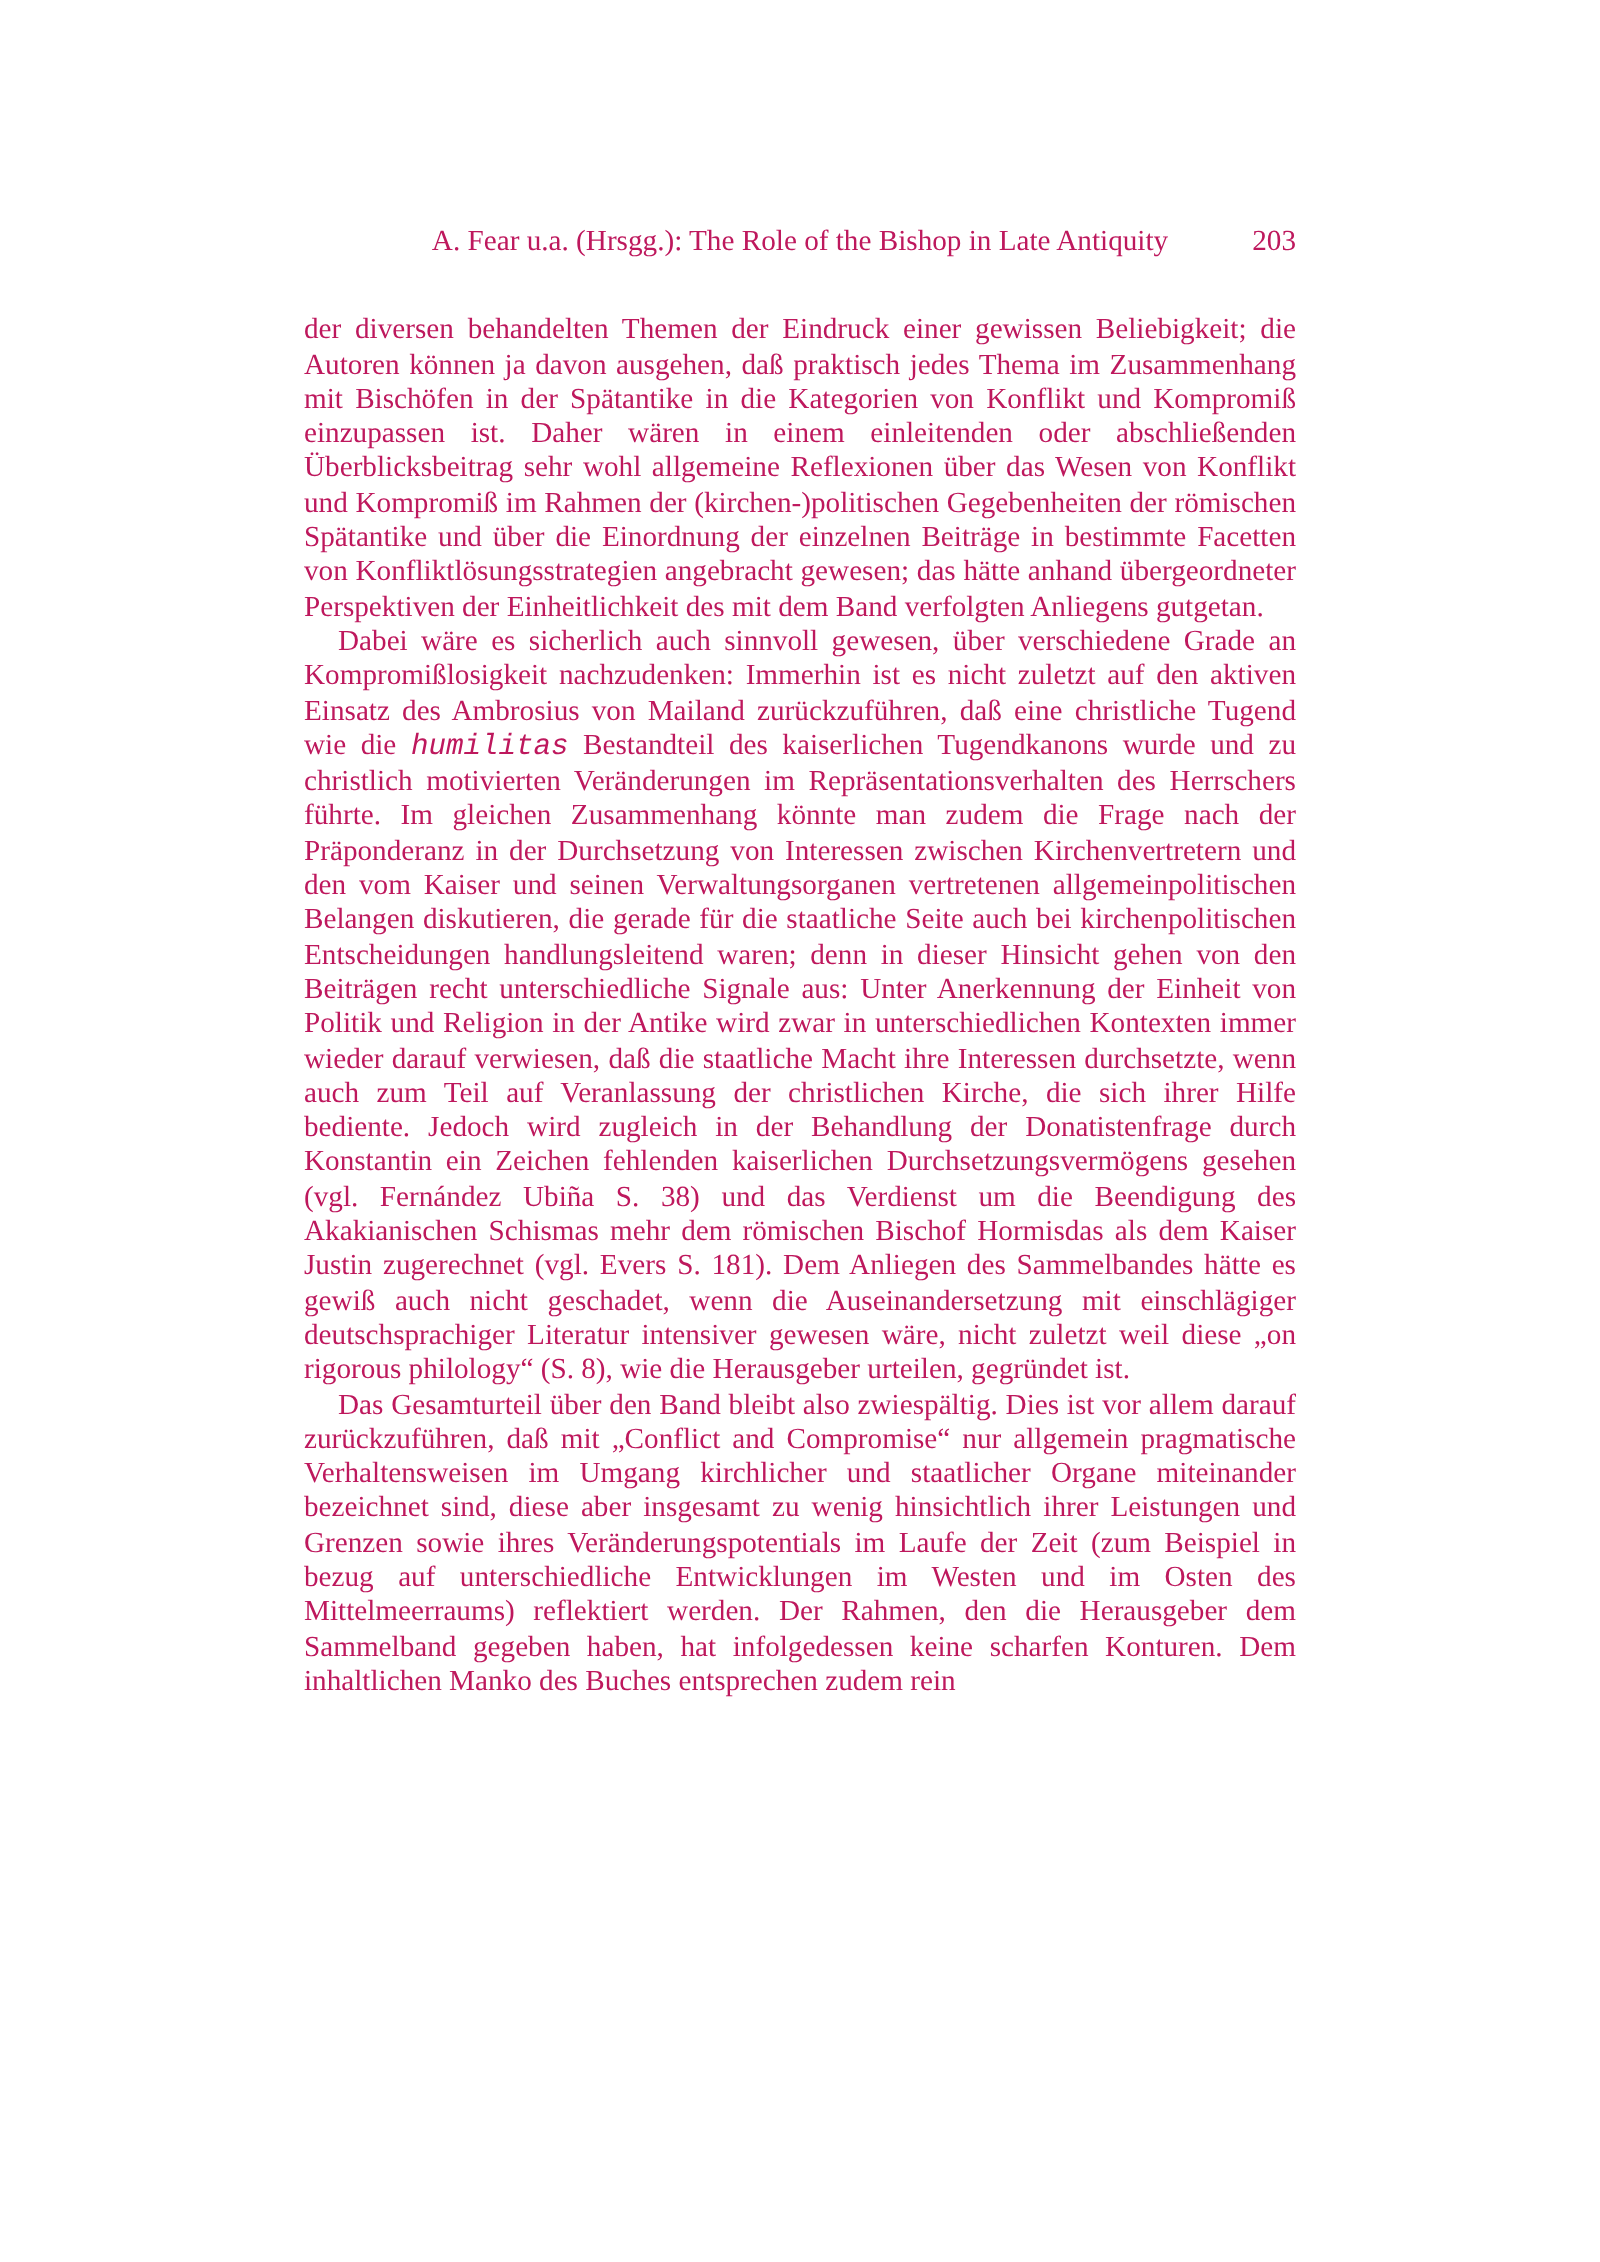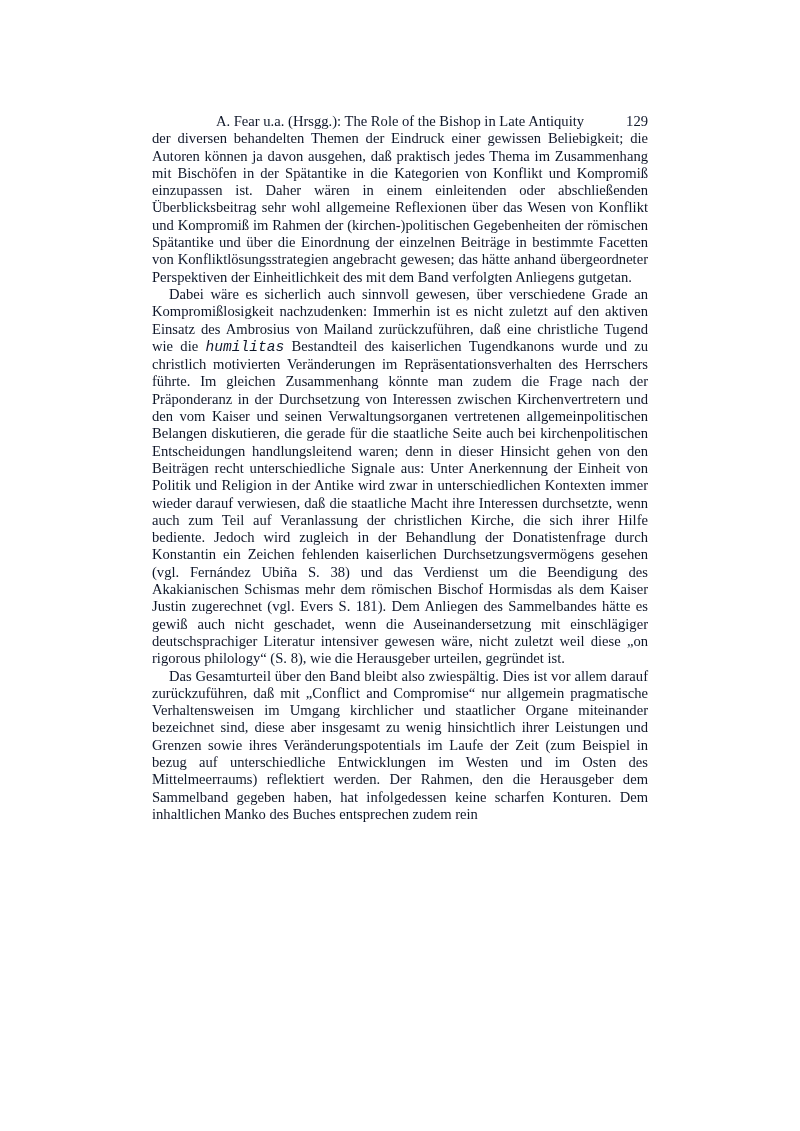--- a/index.html
+++ b/index.html
@@ -5,21 +5,21 @@
   html, body {
     margin: 0;
     padding: 0;
     background: #ffffff;
   }
   .page {
     position: relative;
     width: 800px;
     height: 1131px;
     background: #ffffff;
-    color: #0f172a;
+    color: #be185d;
     font-family: "Liberation Serif", "DejaVu Serif", serif;
     font-size: 14.6px;
     line-height: 17.3px;
     overflow: hidden;
   }
   .content {
     position: absolute;
     left: 152px;
     top: 113px;
     width: 496px;
@@ -28,20 +28,21 @@
     position: relative;
     text-align: center;
     white-space: nowrap;
   }
   .running-head .page-number {
     position: absolute;
     right: 0;
     top: 0;
   }
   .body-text {
+    margin-top: 27px;
     text-align: justify;
     hyphens: auto;
     -webkit-hyphens: auto;
   }
   .body-text p {
     margin: 0;
     padding: 0;
     text-indent: 17px;
   }
   .body-text p.no-indent {
@@ -53,21 +54,21 @@
   }
 </style>
 </head>
 <body>
 
 <div class="page">
   <div class="content">
 
     <div class="running-head">
       <span class="head-title">A. Fear u.a. (Hrsgg.): The Role of the Bishop in Late Antiquity</span>
-      <span class="page-number">129</span>
+      <span class="page-number">203</span>
     </div>
 
     <div class="body-text">
       <p class="no-indent">der diversen behandelten Themen der Eindruck einer gewissen Beliebigkeit; die Autoren können ja davon ausgehen, daß praktisch jedes Thema im Zusammenhang mit Bischöfen in der Spätantike in die Kategorien von Konflikt und Kompromiß einzupassen ist. Daher wären in einem einleitenden oder abschließenden Überblicksbeitrag sehr wohl allgemeine Reflexionen über das Wesen von Konflikt und Kompromiß im Rahmen der (kirchen-)politischen Gegebenheiten der römischen Spätantike und über die Einordnung der einzelnen Beiträge in bestimmte Facetten von Konfliktlösungsstrategien angebracht gewesen; das hätte anhand übergeordneter Perspektiven der Einheitlichkeit des mit dem Band verfolgten Anliegens gutgetan.</p>
       <p><span>Dabei wäre es sicherlich auch sinnvoll gewesen, über verschiedene Grade an Kompromißlosigkeit nachzudenken: Immerhin ist es nicht zuletzt auf den aktiven Einsatz des Ambrosius von Mailand zurückzuführen, daß eine christliche Tugend wie die </span><em>humilitas</em><span> Bestandteil des kaiserlichen Tugendkanons wurde und zu christlich motivierten Veränderungen im Repräsentationsverhalten des Herrschers führte. Im gleichen Zusammenhang könnte man zudem die Frage nach der Präponderanz in der Durchsetzung von Interessen zwischen Kirchenvertretern und den vom Kaiser und seinen Verwaltungsorganen vertretenen allgemeinpolitischen Belangen diskutieren, die gerade für die staatliche Seite auch bei kirchenpolitischen Entscheidungen handlungsleitend waren; denn in dieser Hinsicht gehen von den Beiträgen recht unterschiedliche Signale aus: Unter Anerkennung der Einheit von Politik und Religion in der Antike wird zwar in unterschiedlichen Kontexten immer wieder darauf verwiesen, daß die staatliche Macht ihre Interessen durchsetzte, wenn auch zum Teil auf Veranlassung der christlichen Kirche, die sich ihrer Hilfe bediente. Jedoch wird zugleich in der Behandlung der Donatistenfrage durch Konstantin ein Zeichen fehlenden kaiserlichen Durchsetzungsvermögens gesehen (vgl. Fernández Ubiña S. 38) und das Verdienst um die Beendigung des Akakianischen Schismas mehr dem römischen Bischof Hormisdas als dem Kaiser Justin zugerechnet (vgl. Evers S. 181). Dem Anliegen des Sammelbandes hätte es gewiß auch nicht geschadet, wenn die Auseinandersetzung mit einschlägiger deutschsprachiger Literatur intensiver gewesen wäre, nicht zuletzt weil diese „on rigorous philology“ (S. 8), wie die Herausgeber urteilen, gegründet ist.</span></p>
       <p>Das Gesamturteil über den Band bleibt also zwiespältig. Dies ist vor allem darauf zurückzuführen, daß mit „Conflict and Compromise“ nur allgemein pragmatische Verhaltensweisen im Umgang kirchlicher und staatlicher Organe miteinander bezeichnet sind, diese aber insgesamt zu wenig hinsichtlich ihrer Leistungen und Grenzen sowie ihres Veränderungspotentials im Laufe der Zeit (zum Beispiel in bezug auf unterschiedliche Entwicklungen im Westen und im Osten des Mittelmeerraums) reflektiert werden. Der Rahmen, den die Herausgeber dem Sammelband gegeben haben, hat infolgedessen keine scharfen Konturen. Dem inhaltlichen Manko des Buches entsprechen zudem rein</p>
     </div>
 
   </div>
 </div>

